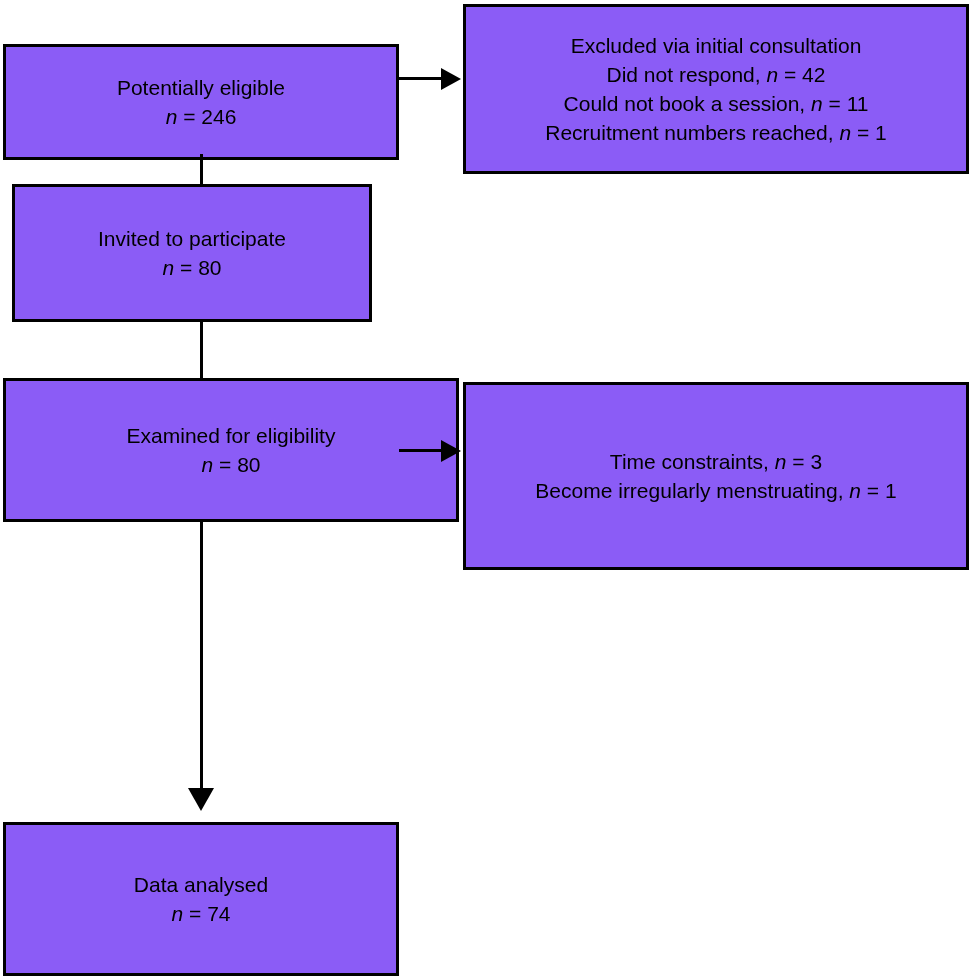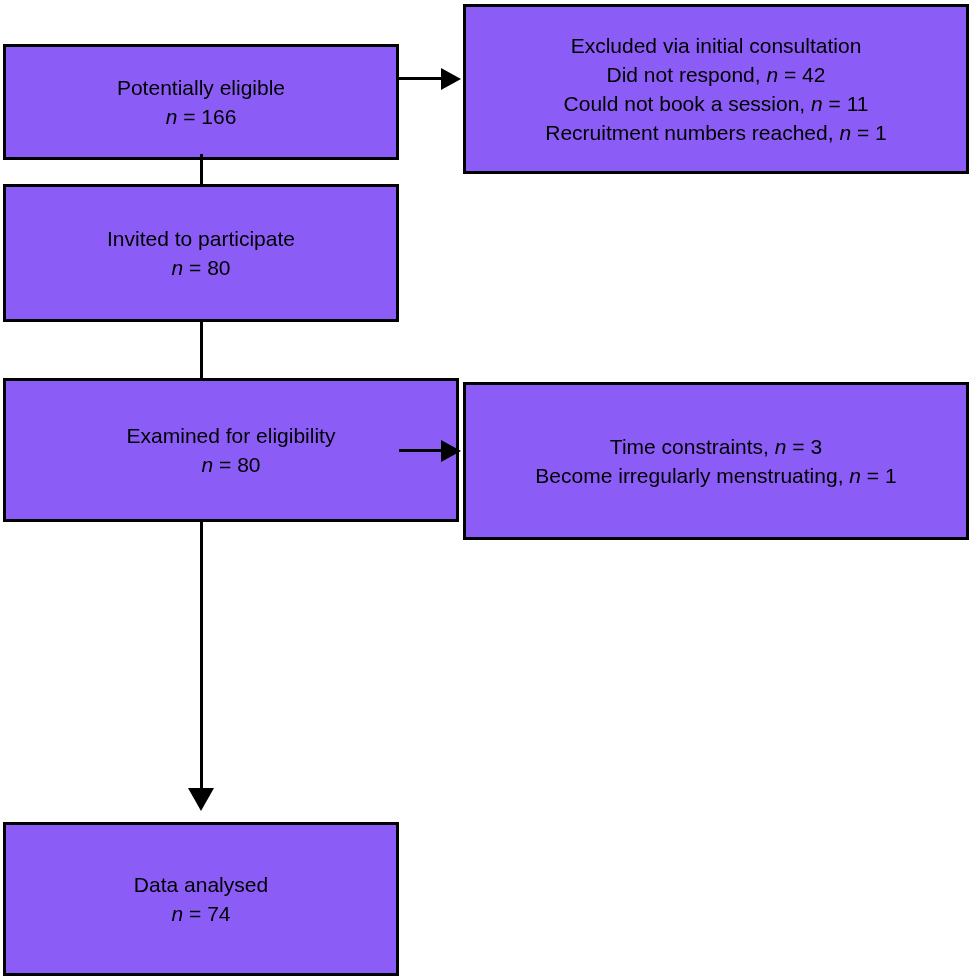--- a/index.html
+++ b/index.html
@@ -33,26 +33,26 @@
     font-size: 21px;
     line-height: 29px;
     white-space: nowrap;
     color: #000000;
   }
   .node-line .it {
     font-style: italic;
   }
   
   #node-potentially-eligible { left: 3px;   top: 4px;   width: 396px; height: 116px; margin-top: 40px; }
-  #node-invited             { left: 3px;   top: 184px; width: 396px; height: 138px; }
+  #node-invited             { left: 12px;   top: 184px; width: 360px; height: 138px; }
   #node-examined            { left: 3px;   top: 378px; width: 456px; height: 144px; }
   #node-data-analysed       { left: 3px;   top: 822px; width: 396px; height: 154px; }
   
   #node-excluded-consultation { left: 463px; top: 4px;   width: 506px; height: 170px; }
-  #node-excluded-eligibility  { left: 463px; top: 382px; width: 506px; height: 158px; }
+  #node-excluded-eligibility  { left: 463px; top: 382px; width: 506px; height: 188px; }
 
   
   .connector {
     position: absolute;
     background: #000000;
   }
   .v-line { width: 3px; }
   .h-line { height: 3px; }
 
   .arrow-right {
@@ -86,21 +86,21 @@
 </style>
 </head>
 <body>
 
 <div id="flowchart">
 
   <div class="node" id="node-potentially-eligible">
     <div class="node-line">Potentially eligible</div>
     <div class="node-line">
       <span class="it">n</span>
-      <span>= 166</span>
+      <span>= 246</span>
     </div>
   </div>
 
   <div class="node" id="node-invited">
     <div class="node-line">Invited to participate</div>
     <div class="node-line">
       <span class="it">n</span>
       <span>= 80</span>
     </div>
   </div>

